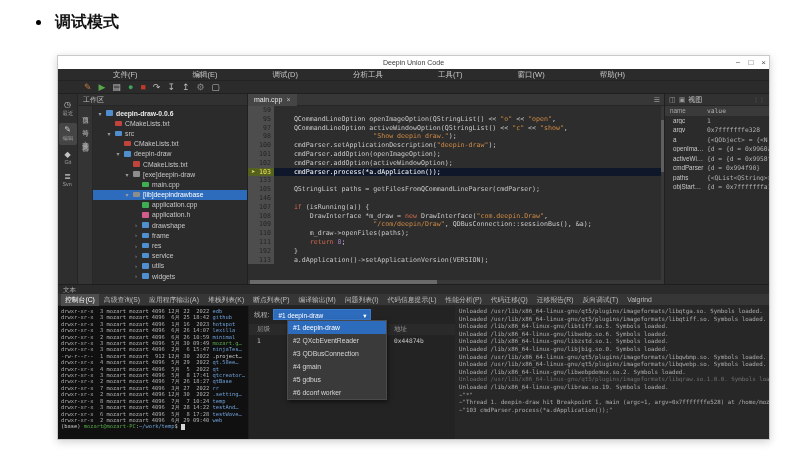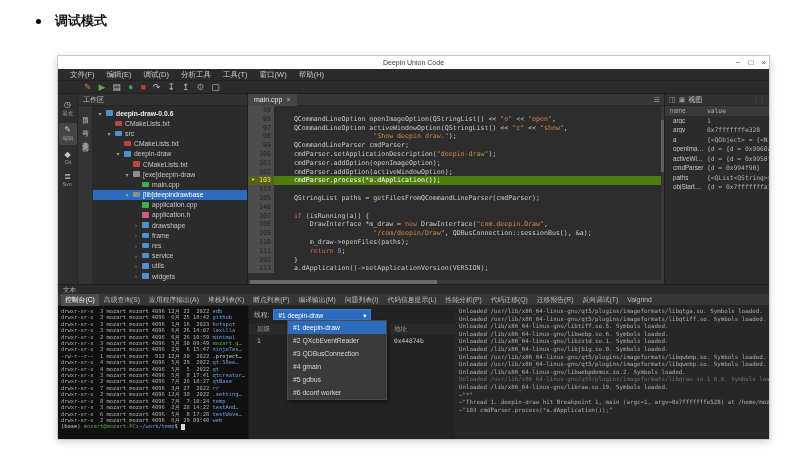--- a/index.html
+++ b/index.html
@@ -2,35 +2,35 @@
 <html><head>
 <meta charset="utf-8">
 <style>
   * { margin:0; padding:0; box-sizing:border-box; }
   html,body { width:800px; height:459px; background:#ffffff; overflow:hidden;
               font-family:"Liberation Sans", sans-serif; }
 
   
   .bullet-row { position:absolute; left:36px; top:12px; display:flex; align-items:center; gap:14px; }
   .bullet-dot { width:5px; height:5px; border-radius:50%; background:#000; }
-  .bullet-text { font-size:13px; font-weight:600; color:#111; }
+  .bullet-text { font-size:16px; font-weight:600; color:#111; }
 
   
   .win { position:absolute; left:57px; top:55px; width:713px; height:385px;
          border:1px solid #c9c9c9; box-shadow:0 2px 8px rgba(0,0,0,.18);
          display:flex; flex-direction:column; background:#2b2b2b; }
 
   .titlebar { height:13px; background:#ffffff; display:flex; align-items:center; position:relative; flex:none; }
   .title { position:absolute; left:0; right:0; text-align:center; font-size:7px; color:#3a3a3a; }
   .win-controls { position:absolute; right:3px; top:0; display:flex; gap:8px; }
   .win-controls span { font-size:8px; line-height:13px; color:#555; cursor:default; }
 
   .menubar { height:12px; background:#2b2b2b; border-bottom:1px solid #232323;
              display:flex; align-items:center; padding-left:6px; flex:none; }
-  .menu-item { font-size:7.5px; color:#c8c8c8; padding:0 6px; line-height:12px; }
+  .menu-item { font-size:7.5px; color:#c8c8c8; padding:0 6px; line-height:12px;margin-left:43px; }
 
   .toolbar { height:13px; background:#2b2b2b; border-bottom:1px solid #202020;
              display:flex; align-items:center; gap:7px; padding-left:26px; flex:none; }
   .tbi { font-size:9px; line-height:13px; }
 
   .main { flex:1; min-height:0; display:flex; }
 
   
   .activity { width:20px; background:#2e2e2e; border-right:1px solid #242424;
               display:flex; flex-direction:column; align-items:center; padding-top:4px; gap:3px; flex:none; }
@@ -65,21 +65,21 @@
   .editor { flex:1; min-width:0; display:flex; flex-direction:column; background:#2d2d2d; }
   .tabbar { height:12px; background:#373737; display:flex; align-items:center; border-bottom:1px solid #262626; flex:none; }
   .etab { height:12px; background:#454545; display:flex; align-items:center; gap:4px; padding:0 6px; }
   .etab-label { font-size:7px; color:#e6e6e6; }
   .etab-close { font-size:7px; color:#bbb; }
   .tab-corner { margin-left:auto; font-size:7px; color:#9a9a9a; padding-right:4px; }
   .code { flex:1; min-height:0; overflow:hidden; position:relative; }
   .cl { height:8.8px; display:flex; font-family:"DejaVu Sans Mono", monospace; font-size:6.6px; line-height:8.8px; }
   .gut { width:26px; flex:none; background:#4d4d4d; color:#242424; text-align:right; padding-right:3px; }
   .codetext { white-space:pre; color:#c8c8c8; padding-left:4px; }
-  .cl.cur { background:#4d7c0f; }
+  .cl.cur { background:#0f172a; }
   .cl.cur .codetext { color:#ffffff; }
   .cl.cur .gut { background:#55611f; color:#f0e25c; }
   .seg-p { color:#c8c8c8; } .seg-s { color:#cf8a45; } .seg-k { color:#cf6a4c; } .seg-n { color:#a87cc9; }
   .cl.cur .seg-p, .cl.cur .seg-s, .cl.cur .seg-k, .cl.cur .seg-n { color:#fff; }
   .vscroll { position:absolute; right:0; top:0; width:3px; height:100%; background:#383838; }
   .vscroll .thumb { position:absolute; top:8%; width:3px; height:30%; background:#5f5f5f; }
   .hscroll { height:4px; background:#383838; position:relative; flex:none; }
   .hscroll .thumb { position:absolute; left:2px; width:45%; height:4px; background:#6a6a6a; }
 
   
@@ -317,24 +317,20 @@
             <span class="gut">95</span>
             <span class="codetext"><span class="seg-p">    QCommandLineOption openImageOption(QStringList() &lt;&lt; </span><span class="seg-s">"o"</span><span class="seg-p"> &lt;&lt; </span><span class="seg-s">"open"</span><span class="seg-p">,</span></span>
           </div>
           <div class="cl">
             <span class="gut">97</span>
             <span class="codetext"><span class="seg-p">    QCommandLineOption activeWindowOption(QStringList() &lt;&lt; </span><span class="seg-s">"c"</span><span class="seg-p"> &lt;&lt; </span><span class="seg-s">"show"</span><span class="seg-p">,</span></span>
           </div>
           <div class="cl">
             <span class="gut">98</span>
             <span class="codetext"><span class="seg-p">                        </span><span class="seg-s">"Show deepin draw."</span><span class="seg-p">);</span></span>
-          </div>
-          <div class="cl">
-            <span class="gut">99</span>
-            <span class="codetext"><span class="seg-p">    QCommandLineParser cmdParser;</span></span>
           </div>
           <div class="cl">
             <span class="gut">100</span>
             <span class="codetext"><span class="seg-p">    cmdParser.setApplicationDescription(</span><span class="seg-s">"deepin-draw"</span><span class="seg-p">);</span></span>
           </div>
           <div class="cl">
             <span class="gut">101</span>
             <span class="codetext"><span class="seg-p">    cmdParser.addOption(openImageOption);</span></span>
           </div>
           <div class="cl">

